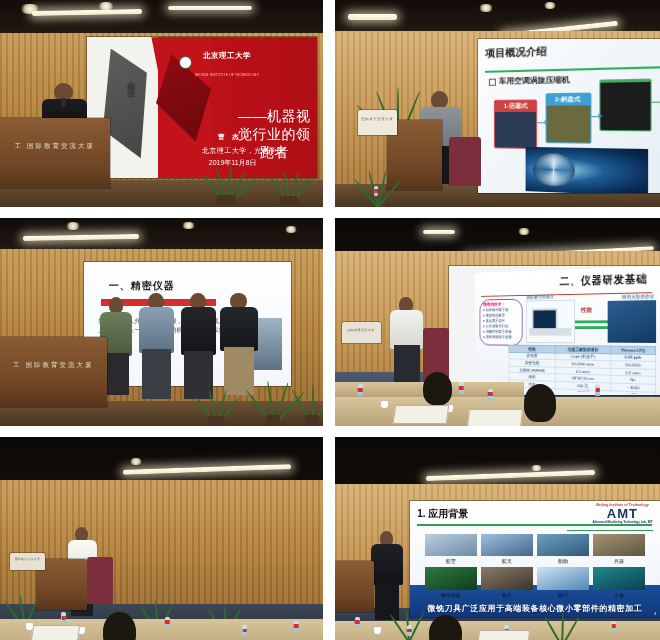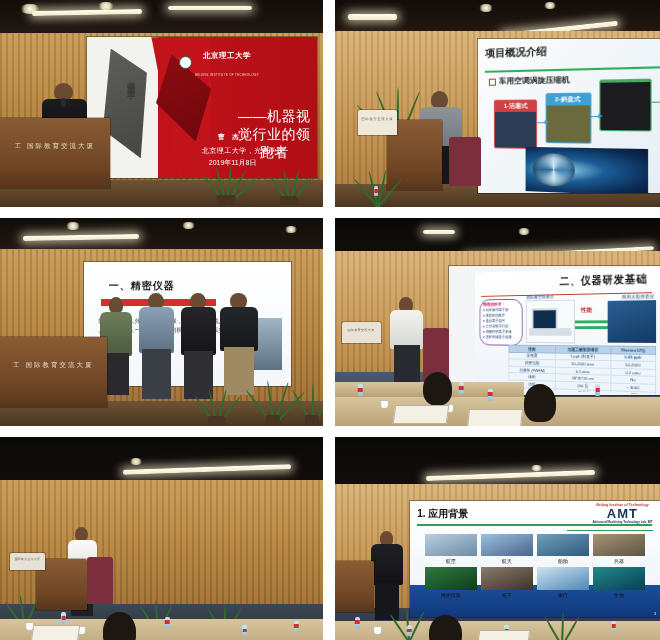--- a/index.html
+++ b/index.html
@@ -525,20 +525,21 @@
           <div class="cell">
             <div class="im" style="background:linear-gradient(160deg,#cfe3f2,#4d87b5);"></div>
             <div class="lb">医疗</div>
           </div>
           <div class="cell">
             <div class="im" style="background:linear-gradient(160deg,#1f8a8a,#0a3f54);"></div>
             <div class="lb">生物</div>
           </div>
         </div>
 
+        <div class="banner">微铣刀具广泛应用于高端装备核心微小零部件的精密加工</div>
         <div class="pg">3</div>
       </div>
     </div>
 
     <div class="person" style="left:11%;top:44%;width:10%;height:40%;">
       <div class="head" style="left:28%;top:0;width:42%;height:18%;"></div>
       <div class="torso" style="left:0;top:15%;width:100%;height:48%;background:linear-gradient(180deg,#1f2025,#121216);"></div>
       <div style="position:absolute;left:14%;top:60%;width:72%;height:44%;background:#16171b;"></div>
     </div>
     <div class="podium" style="left:0;top:58%;width:12%;height:24%;"></div>

